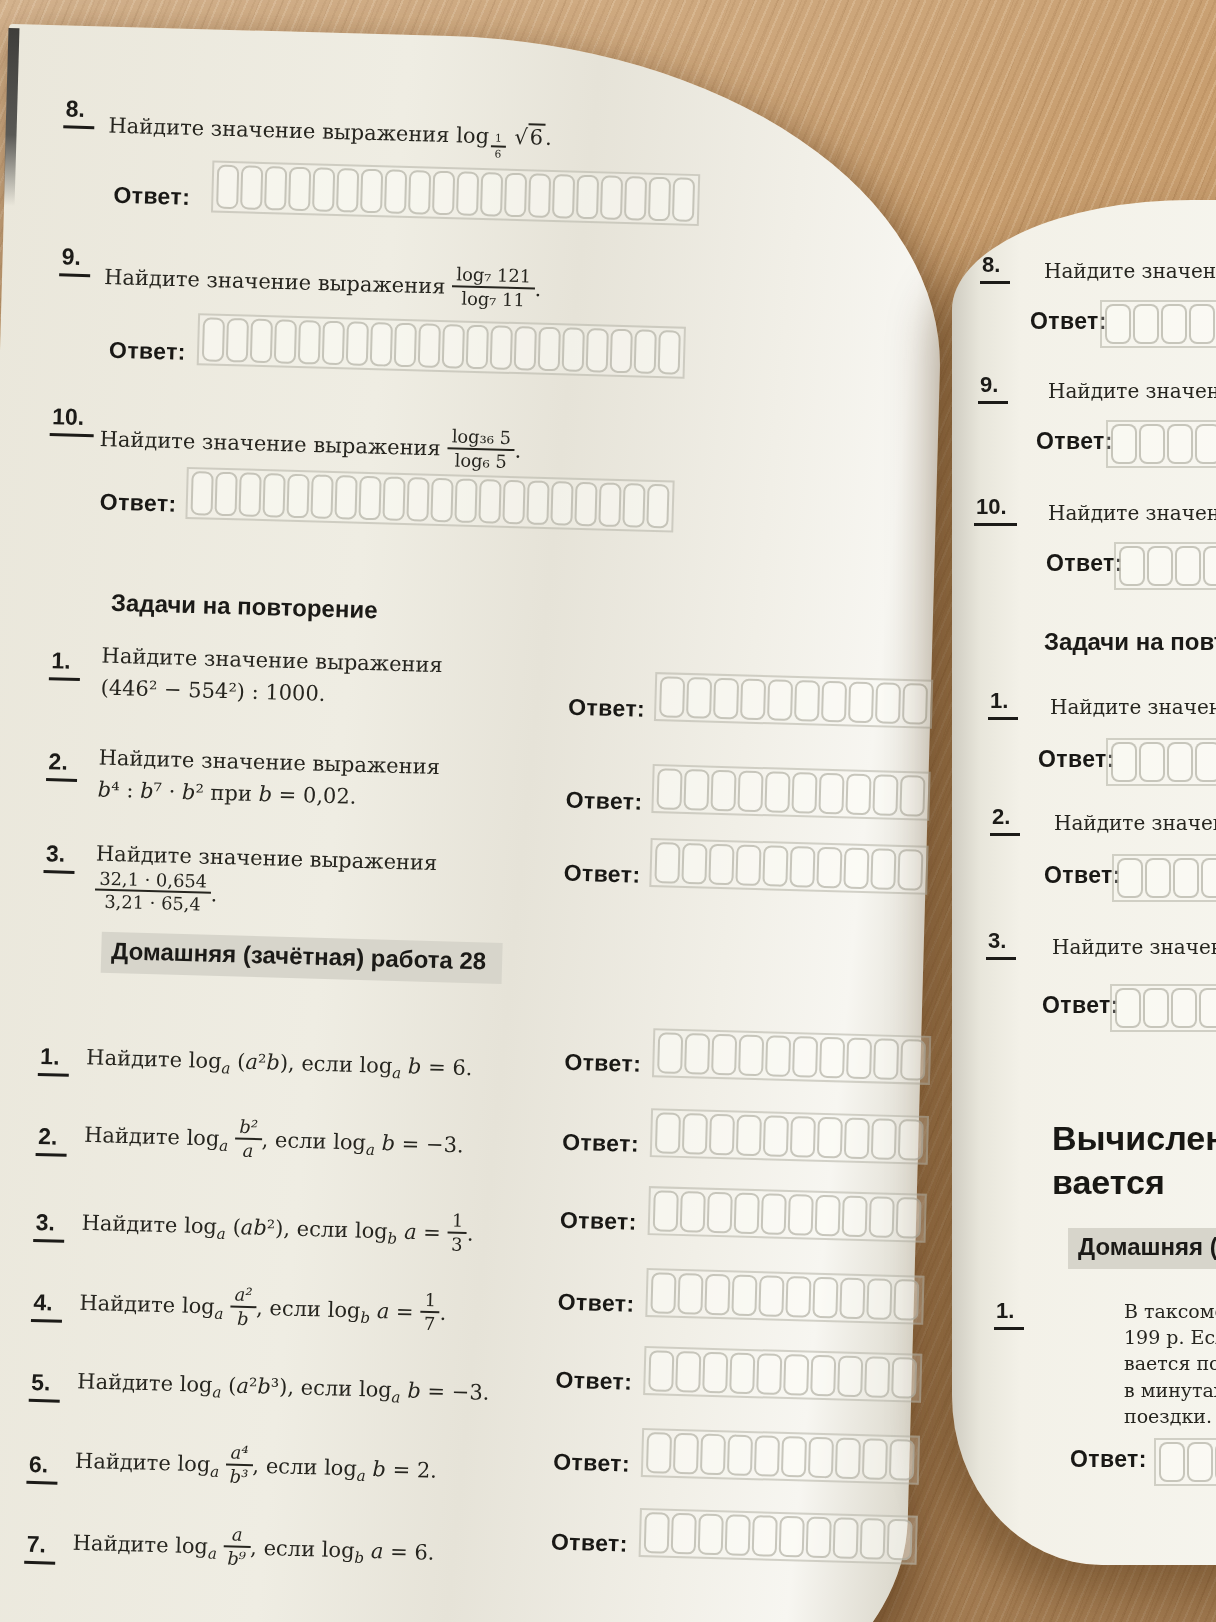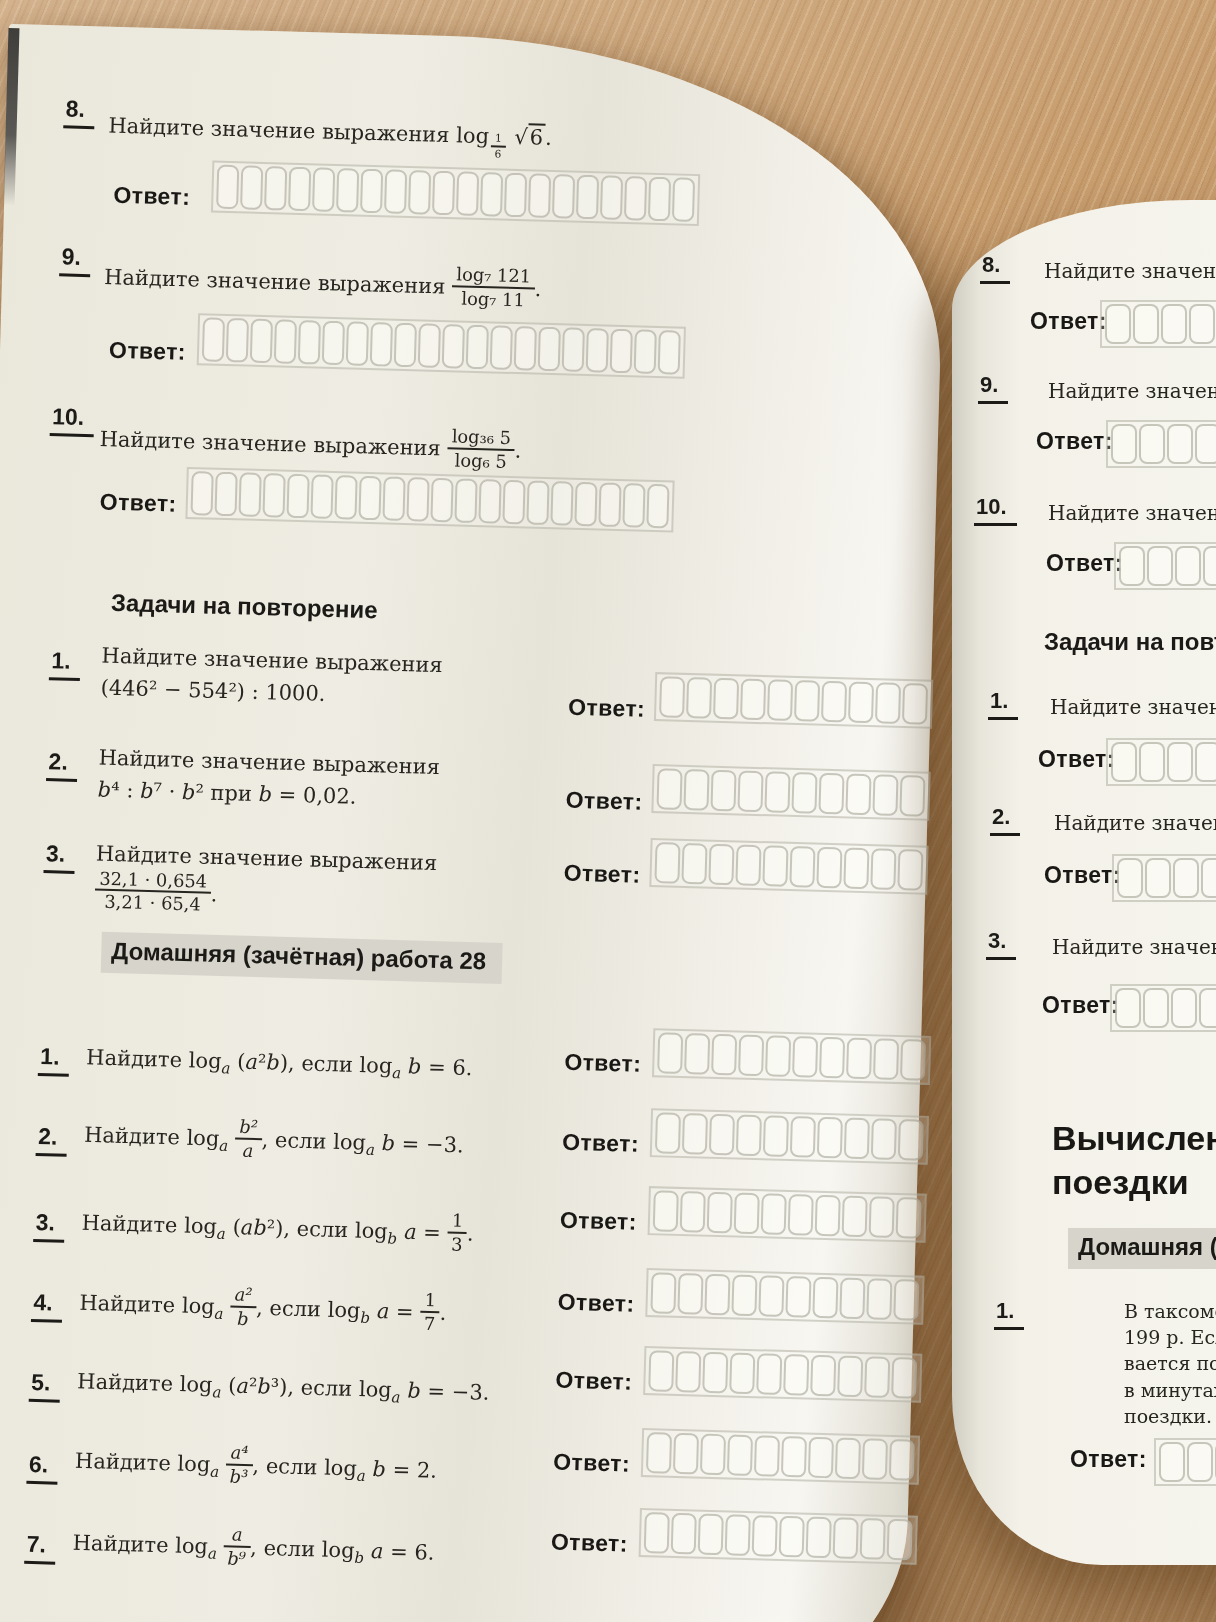--- a/index.html
+++ b/index.html
@@ -356,21 +356,21 @@
     <span class="abs pnum r" style="left:34px;top:730px">3.</span>
     <span class="abs ptext r" style="left:100px;top:732px;width:240px">Найдите значение</span>
     <span class="abs alabel" style="left:90px;top:794px">Ответ:</span>
     <span class="abs agrid g6" style="left:158px;top:784px">
         <span class="cell"></span>
         <span class="cell"></span>
         <span class="cell"></span>
         <span class="cell"></span>
       </span>
 
-    <span class="abs bighead" style="left:100px;top:916px;white-space:nowrap"><span>Вычислен</span><br><span>поездки</span></span>
+    <span class="abs bighead" style="left:100px;top:916px;white-space:nowrap"><span>Вычислен</span><br><span>вается</span></span>
 
     <span class="abs shead hl" style="left:116px;top:1028px;white-space:nowrap">Домашняя (з</span>
 
     <span class="abs pnum r" style="left:42px;top:1100px">1.</span>
     <span class="abs ptext wp" style="left:172px;top:1098px;width:200px;white-space:nowrap">
       <span style="display:block">В таксомоторно</span>
       <span style="display:block">199 р. Если пое</span>
       <span style="display:block">вается по форму</span>
       <span style="display:block">в минутах (t &gt;</span>
       <span style="display:block">поездки. Ответ</span>

